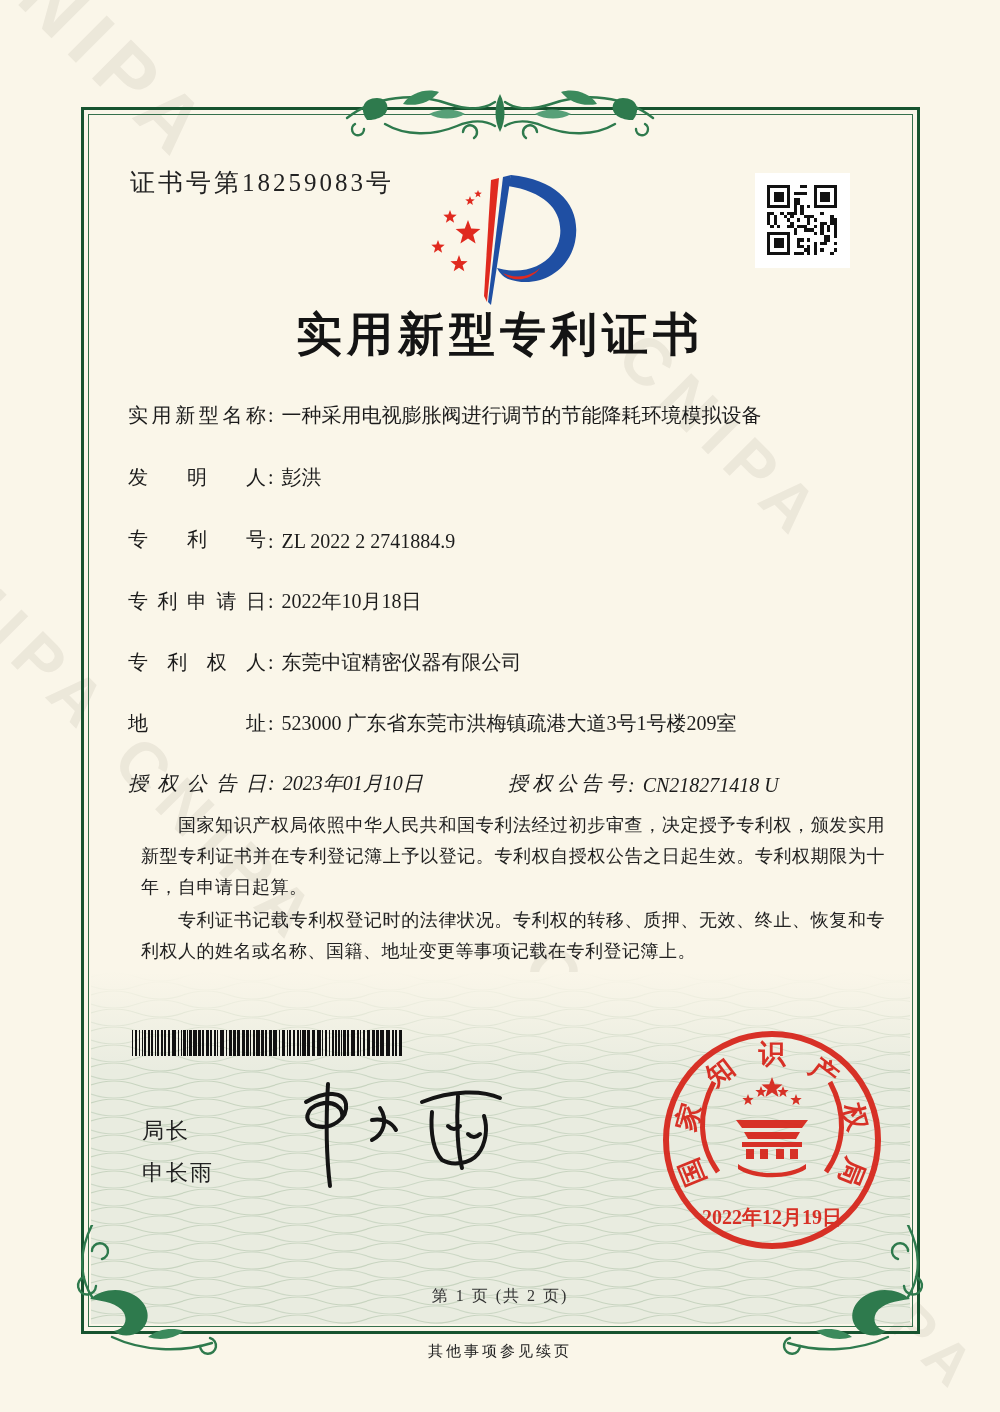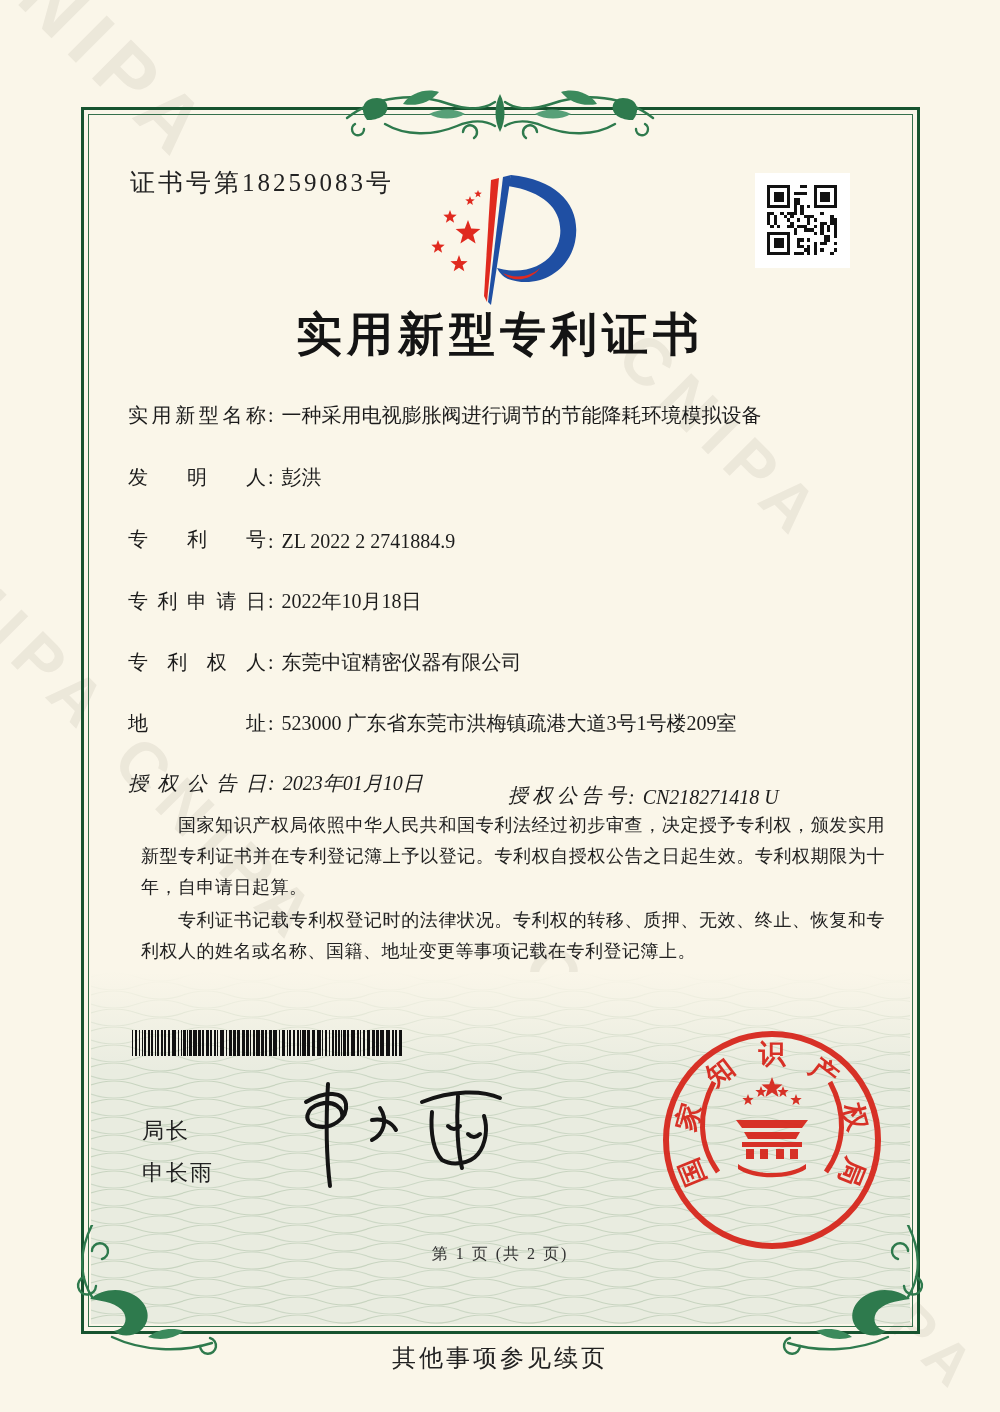--- a/index.html
+++ b/index.html
@@ -33,39 +33,39 @@
   .qr-box svg{position:absolute;left:12px;top:12px;}
 
   .title{left:0;top:304px;width:100%;text-align:center;font-size:46px;font-weight:700;
          letter-spacing:5px;color:#141414;}
 
   .row{left:128px;width:780px;font-size:20px;color:#1c1c1c;white-space:nowrap;}
   .flabel{display:inline-block;width:138px;text-align:justify;text-align-last:justify;vertical-align:bottom;}
   .flabel2{display:inline-block;width:118px;text-align:justify;text-align-last:justify;vertical-align:bottom;}
   .fcolon{display:inline-block;margin:0 8px 0 2px;}
   .r0{top:402px;}.r1{top:464px;}.r2{top:526px;}.r3{top:588px;}.r4{top:649px;}.r5{top:710px;}.r6{top:770px;font-style:italic;}
-  .grant-no{position:absolute;left:380px;top:0;margin-top:12px;}
+  .grant-no{position:absolute;left:380px;top:0;}
 
   .paras{left:128px;top:810px;width:757px;font-size:18px;line-height:31px;text-align:justify;
          letter-spacing:0.5px;color:#222;}
   .paras p{margin:0 0 2px 13px;text-indent:2.05em;}
 
   .signer{font-family:"Liberation Sans","DejaVu Sans",sans-serif;font-size:22px;color:#222;letter-spacing:2px;}
   .signer-title{left:142px;top:1116px;}
   .signer-name{left:142px;top:1158px;}
 
   .seal{left:660px;top:1028px;width:224px;height:224px;opacity:0.95;}
   .seal-chars span{position:absolute;width:30px;height:30px;line-height:30px;text-align:center;
                    font-size:27px;font-weight:700;color:#d7271d;
                    font-family:"Liberation Serif","DejaVu Serif",serif;}
   .seal-date{position:absolute;left:0;top:176px;width:100%;text-align:center;font-size:20px;
              font-weight:700;color:#d7271d;white-space:nowrap;}
 
-  .page-num{left:0;top:1244px;width:100%;text-align:center;font-size:16px;letter-spacing:2px;color:#333;}
-  .note{left:0;top:1342px;width:100%;text-align:center;font-size:24px;letter-spacing:3px;color:#222;}
+  .page-num{left:0;top:1286px;width:100%;text-align:center;font-size:16px;letter-spacing:2px;color:#333;}
+  .note{left:0;top:1342px;width:100%;text-align:center;font-size:15px;letter-spacing:3px;color:#222;}
 
   .orn-br{transform:scale(-1,1);}
 </style>
 </head>
 <body>
 
 <div class="page">
 
   <div class="wm wm1">CNIPA</div>
   <div class="wm wm2">CNIPA</div>
@@ -492,18 +492,19 @@
     </svg>
     <div class="seal-chars" id="sealChars">
         <span style="left: 17.2622px; top: 129.216px; transform: rotate(-112deg);">国</span>
         <span style="left: 14.0613px; top: 74.2587px; transform: rotate(-74.6667deg);">家</span>
         <span style="left: 44.8452px; top: 28.6196px; transform: rotate(-37.3333deg);">知</span>
         <span style="left: 97px; top: 11px; transform: rotate(0deg);">识</span>
         <span style="left: 149.155px; top: 28.6196px; transform: rotate(37.3333deg);">产</span>
         <span style="left: 179.939px; top: 74.2587px; transform: rotate(74.6667deg);">权</span>
         <span style="left: 176.738px; top: 129.216px; transform: rotate(112deg);">局</span>
       </div>
+    <div class="seal-date">2022年12月19日</div>
   </div>
 
   <div class="abs page-num">第 1 页 (共 2 页)</div>
   <div class="abs note">其他事项参见续页</div>
 
 </div>
 
 </body></html>

